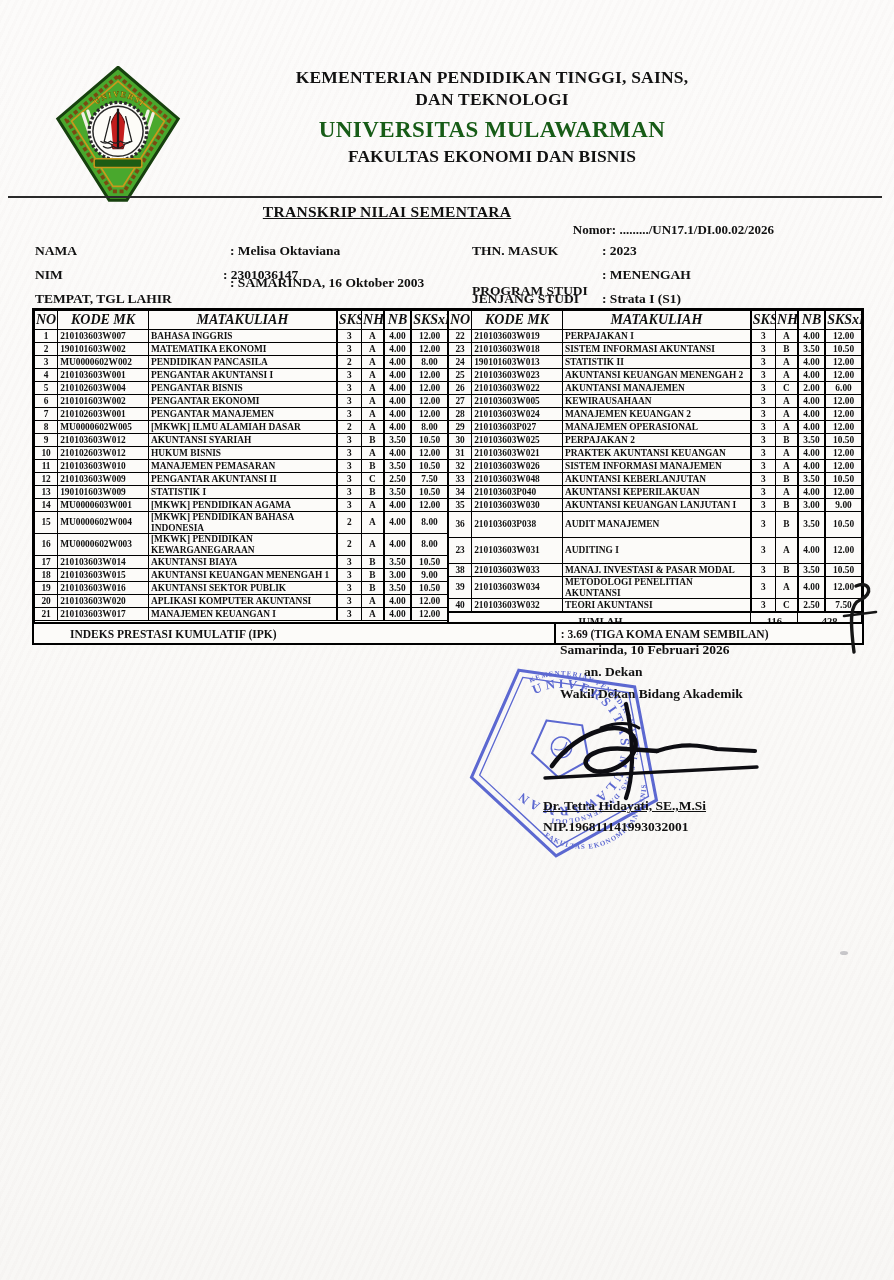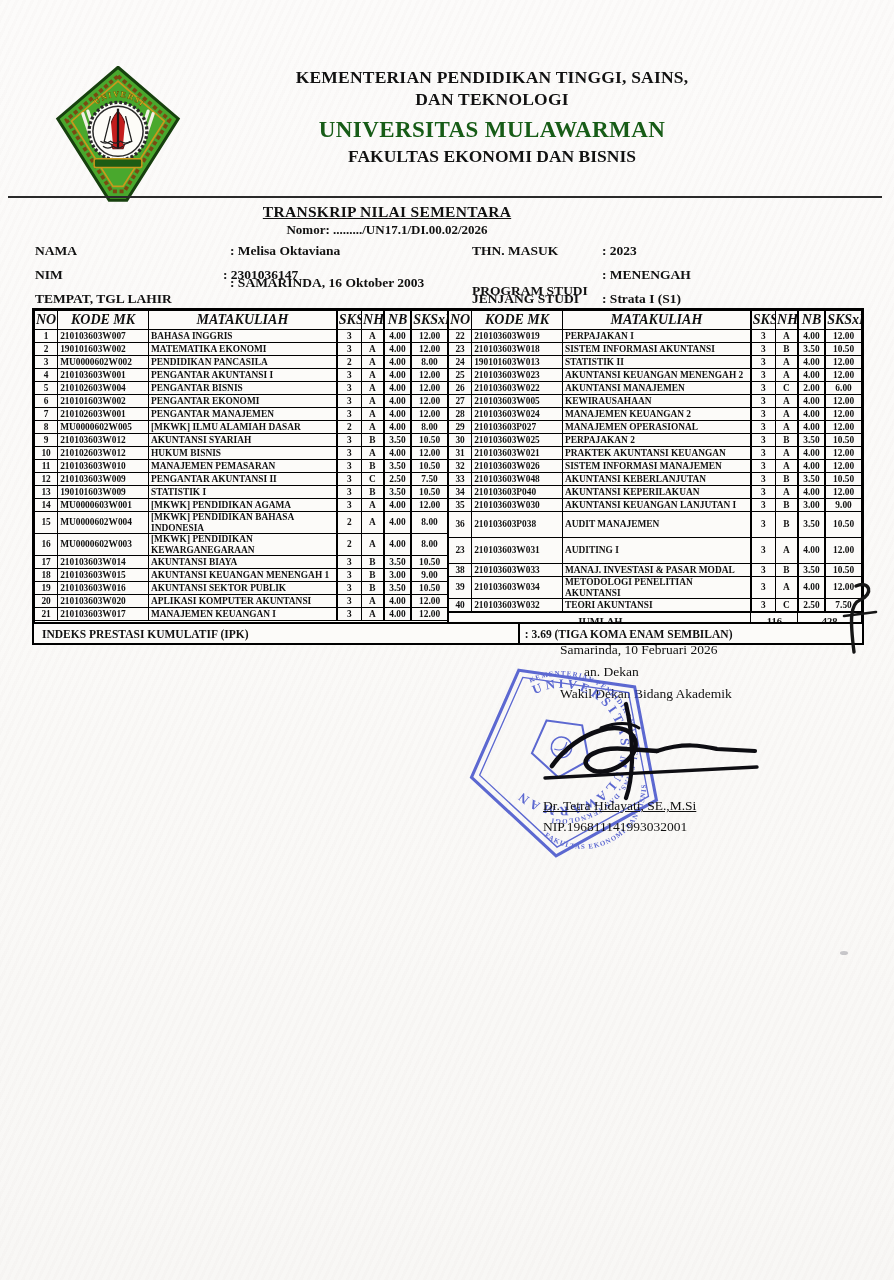--- a/index.html
+++ b/index.html
@@ -13,21 +13,21 @@
   .logo-wrap{position:absolute;left:52px;top:66px;width:132px;height:138px;}
   .head-text{position:absolute;left:150px;right:60px;top:66px;text-align:center;font-weight:bold;color:#121212;}
   .ministry{font-size:17.5px;line-height:1.28;letter-spacing:.2px;}
   .univ{font-size:23px;letter-spacing:.4px;margin-top:6px;}
   .faculty{font-size:17.5px;margin-top:3px;}
   .rule{position:absolute;left:8px;right:12px;top:196px;border-top:2.2px solid #2a2a2a;}
 
   
   .doc-title{position:absolute;left:0;right:120px;top:203px;text-align:center;font-weight:bold;
              font-size:15.5px;text-decoration:underline;letter-spacing:.3px;}
-  .doc-number{position:absolute;left:0;right:120px;top:222px;text-align:center;font-weight:bold;font-size:13px;}
+  .doc-number{position:absolute;left:0;right:120px;top:222px;text-align:right;font-weight:bold;font-size:13px;}
 
   
   .info{position:absolute;left:35px;top:243px;right:35px;font-weight:bold;font-size:13.5px;}
   .info-row{position:absolute;white-space:nowrap;}
   .info .l1{left:0;top:0;} .info .l2{left:0;top:24px;} .info .l3{left:0;top:48px;}
   .info .v1{left:195px;top:0;} .info .v2{left:188px;top:24px;} .info .v3{left:195px;top:32px;}
   .info .r1{left:437px;top:0;} .info .r2{left:437px;top:40px;} .info .r3{left:437px;top:48px;}
   .info .w1{left:567px;top:0;} .info .w2{left:567px;top:24px;} .info .w3{left:567px;top:48px;}
 
   
@@ -46,25 +46,25 @@
   .gtable th:nth-child(7),.gtable td.c-sxn{border-left-width:2px;}
   #table-right tbody tr:nth-child(15) td,
   #table-right tbody tr:nth-child(16) td{height:25px;}
   tr.filler td{height:auto;}
   tr.jumlah td{height:18px;text-align:center;font-size:10.5px;}
   #table-left{border-right:1px solid #000;}
   #table-right{border-left:1px solid #000;}
 
   .ipk-bar{position:absolute;left:32px;top:622px;width:828px;height:19px;display:flex;
            border:2.2px solid #000;font-weight:bold;font-size:11.5px;background:#fcfbf9;margin-top:0;}
-  .ipk-label{width:56.5%;border-right:2px solid #000;padding:1px 8px;display:flex;align-items:center;}
+  .ipk-label{width:56.5%;border-right:2px solid #000;padding:1px 16px;display:flex;align-items:center;margin-left:20px;}
   .ipk-value{flex:1;padding:1px 5px;display:flex;align-items:center;}
 
   
-  .f-abs{position:absolute;font-weight:normal;font-size:13.5px;white-space:nowrap;}
+  .f-abs{position:absolute;font-weight:bold;font-size:13.5px;white-space:nowrap;}
   .place-date{left:560px;top:642px;}
   .an-dekan{left:584px;top:664px;}
   .role{left:560px;top:686px;}
   .signer{left:543px;top:798px;text-decoration:underline;font-size:13.5px;}
   .nip{left:543px;top:819px;}
 
   .stamp-wrap{position:absolute;left:463px;top:652px;width:205px;height:205px;
               transform:rotate(-29deg);opacity:.82;}
   .sig-wrap{position:absolute;left:505px;top:688px;width:270px;height:125px;}
   .tick-wrap{position:absolute;left:838px;top:578px;width:46px;height:86px;}

